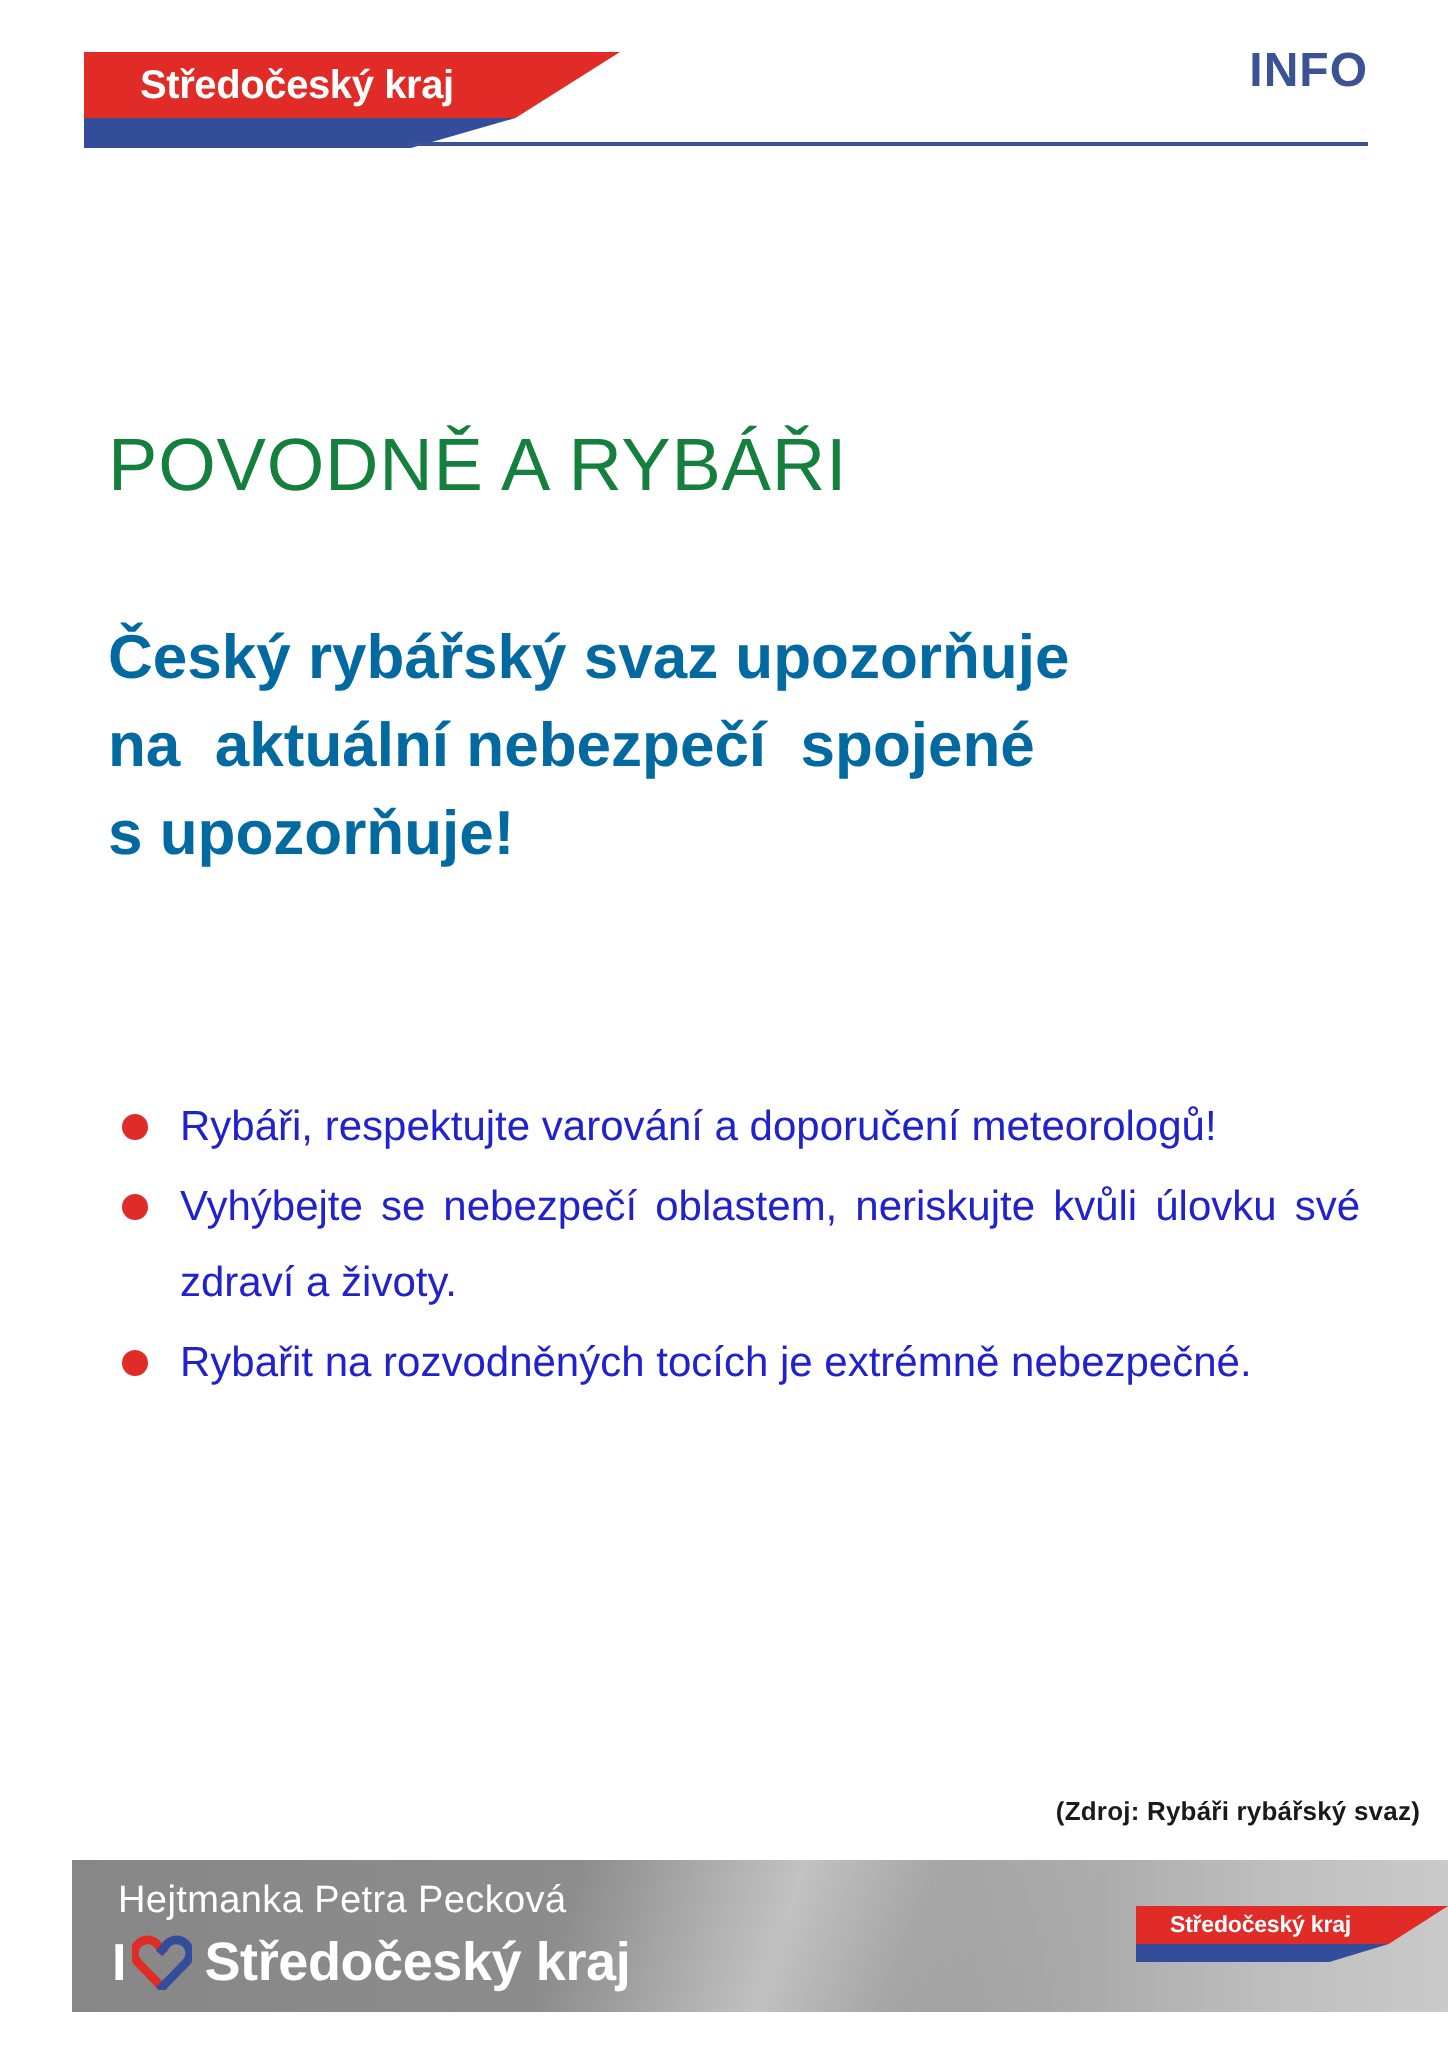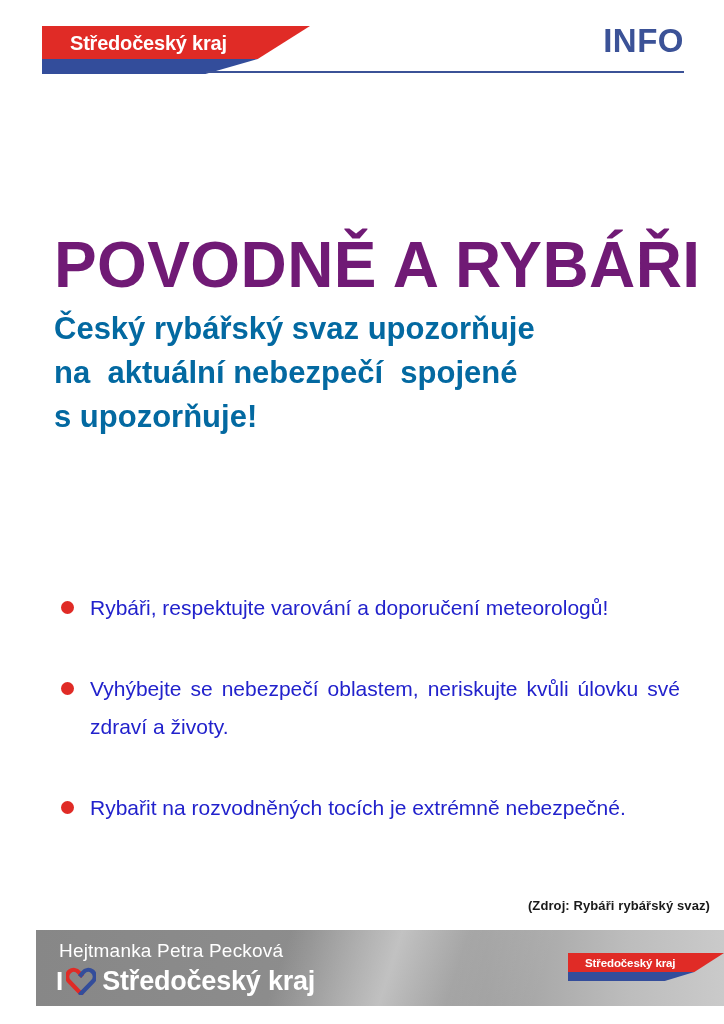--- a/index.html
+++ b/index.html
@@ -70,21 +70,21 @@
     font-weight: 700;
     letter-spacing: -0.2px;
     white-space: nowrap;
   }
 
   .header-info {
     position: absolute;
     right: 40px;
     top: 24px;
     color: #3b5297;
-    font-size: 33px;
+    font-size: 24px;
     font-weight: 700;
     letter-spacing: 0.5px;
     line-height: 1;
   }
 
   .header-rule {
     position: absolute;
     left: 206px;
     top: 71px;
     width: 478px;
@@ -99,23 +99,23 @@
     top: 86px;
     width: 724px;
     height: 844px;
   }
 
   .title {
     position: absolute;
     left: 54px;
     top: 103px;
     width: 624px;
-    color: #701a75;
-    font-size: 64px;
-    font-weight: 700;
+    color: #15803d;
+    font-size: 37px;
+    font-weight: 400;
     letter-spacing: 0.4px;
     line-height: 1.05;
     white-space: nowrap;
   }
 
   .subtitle {
     position: absolute;
     left: 54px;
     top: 221px;
     width: 618px;
@@ -156,21 +156,21 @@
   .bullet:last-child { margin-bottom: 0; }
   .bullet .dot {
     position: absolute;
     left: 3px;
     top: 12px;
     width: 13px;
     height: 13px;
     border-radius: 50%;
     background: #e02b26;
   }
-  .bullet .btext { display: block; margin-top: 44px; }
+  .bullet .btext { display: block; }
 
   .source {
     position: absolute;
     right: 14px;
     top: 812px;
     color: #1a1a1a;
     font-size: 13px;
     font-weight: 700;
     letter-spacing: 0.1px;
     white-space: nowrap;

